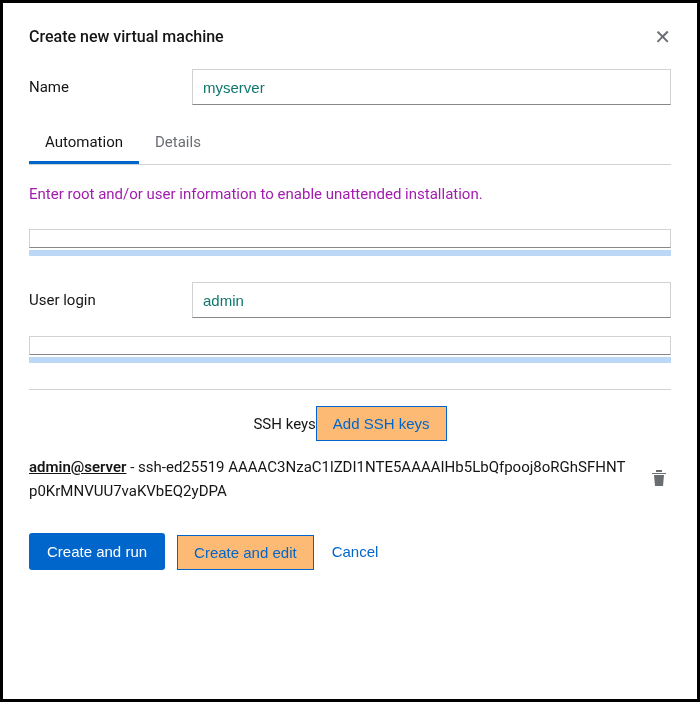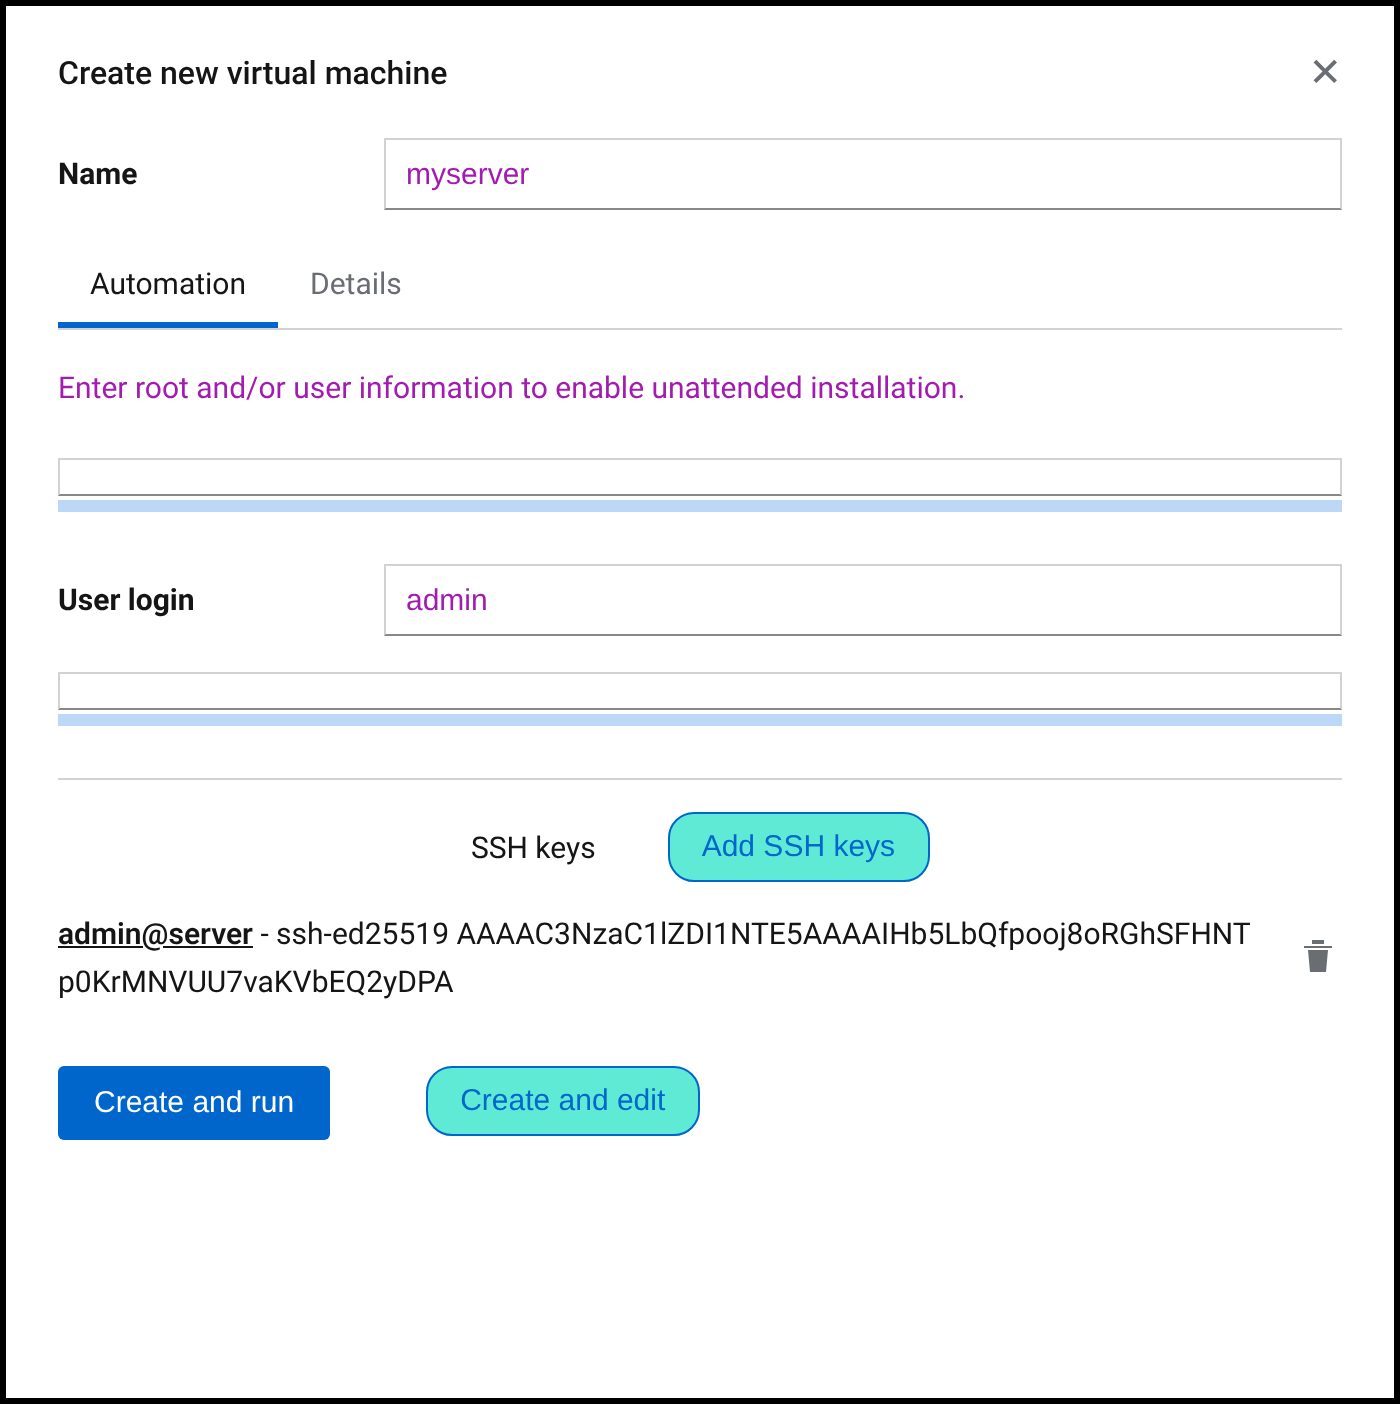--- a/index.html
+++ b/index.html
@@ -1,39 +1,39 @@
 <!DOCTYPE html>
 <html><head>
 <meta charset="utf-8">
 <style>
 * { box-sizing: border-box; margin: 0; padding: 0; }
 body { font-family: -apple-system, BlinkMacSystemFont, "Segoe UI", Roboto, "Helvetica Neue", Arial, sans-serif; background: #fff; width: 700px; height: 702px; border: 3px solid #000; padding: 24px 26px; color: #151515; }
 .header { display: flex; justify-content: space-between; align-items: flex-start; margin-bottom: 22px; }
 .title { font-size: 16px; font-weight: 500; }
 .close-btn { background: none; border: none; font-size: 20px; color: #6a6e73; cursor: pointer; padding: 0; line-height: 1; }
 .row { display: flex; align-items: center; margin-bottom: 18px; }
-.row .label { width: 163px; font-size: 15px; font-weight: 700; color: #151515; flex-shrink: 0; }
-.row input[type=text], .row input[type=password] { flex: 1; height: 36px; border: 1px solid #d2d2d2; border-bottom: 1px solid #888; padding: 0 10px; font-size: 15px; color: #a21caf; outline: none; }
+.row .label { width: 163px; font-size: 15px; font-weight: 400; color: #151515; flex-shrink: 0; }
+.row input[type=text], .row input[type=password] { flex: 1; height: 36px; border: 1px solid #d2d2d2; border-bottom: 1px solid #888; padding: 0 10px; font-size: 15px; color: #0f766e; outline: none; }
 .row input::placeholder { color: #6a6e73; }
 .tabs { display: flex; border-bottom: 1px solid #d2d2d2; margin-bottom: 20px; }
 .tab { padding: 10px 16px; font-size: 15px; color: #6a6e73; cursor: pointer; border-bottom: 3px solid transparent; }
 .tab.active { color: #151515; border-bottom-color: #06c; font-weight: 400; }
 .desc { font-size: 15px; color: #a21caf; margin-bottom: 26px; }
 .help-icon { display: inline-flex; width: 16px; height: 16px; border: 1px solid #6a6e73; border-radius: 50%; align-items: center; justify-content: center; font-size: 11px; color: #6a6e73; margin-left: 4px; }
 .pw-wrap { flex: 1; display: flex; flex-direction: column; }
 .strength-bar { height: 6px; background: #bdd7f7; margin-top: 2px; }
 .section-divider { border: none; border-top: 1px solid #d2d2d2; margin: 18px 0 16px; }
 .ssh-head { display: flex; justify-content: center; align-items: center; margin-bottom: 14px; }
 .ssh-label { font-size: 15px; }
-.btn-outline { background: #5eead4; border: 1px solid #06c; color: #06c; padding: 8px 16px; font-size: 15px; border-radius: 13px; cursor: pointer; margin-left: 36px; }
+.btn-outline { background: #fdba74; border: 1px solid #06c; color: #06c; padding: 8px 16px; font-size: 15px; border-radius: 0; cursor: pointer; }
 .ssh-entry { display: flex; justify-content: space-between; align-items: center; margin-bottom: 30px; }
 .ssh-text { font-size: 15px; line-height: 1.6; word-break: break-all; flex: 1; padding-right: 20px; }
 .ssh-text .ident { font-weight: 600; text-decoration: underline; }
 .trash-btn { background: none; border: none; cursor: pointer; color: #6a6e73; padding: 4px; flex-shrink: 0; }
-.footer { display: flex; gap: 12px; align-items: flex-start; }
+.footer { display: flex; gap: 12px; align-items: flex-end; }
 .btn-primary { background: #06c; color: #fff; border: none; padding: 10px 18px; font-size: 15px; border-radius: 3px; cursor: pointer; }
 .btn-link { background: none; border: none; color: #06c; font-size: 15px; cursor: pointer; padding: 10px 6px; }
 .pw-row { margin-bottom: 26px; }
 </style>
 </head>
 <body>
 
 <div class="header">
   <h1 class="title">Create new virtual machine</h1>
   <button class="close-btn">
@@ -86,13 +86,14 @@
   <button class="trash-btn">
     <svg width="16" height="18" viewBox="0 0 16 18" fill="currentColor">
       <path d="M1 4h14v1H1zM5 1h6v2H5zM3 6h10l-1 11H4z"></path>
     </svg>
   </button>
 </div>
 
 <div class="footer">
   <button class="btn-primary">Create and run</button>
   <button class="btn-outline">Create and edit</button>
+  <button class="btn-link">Cancel</button>
 </div>
 
 </body></html>

